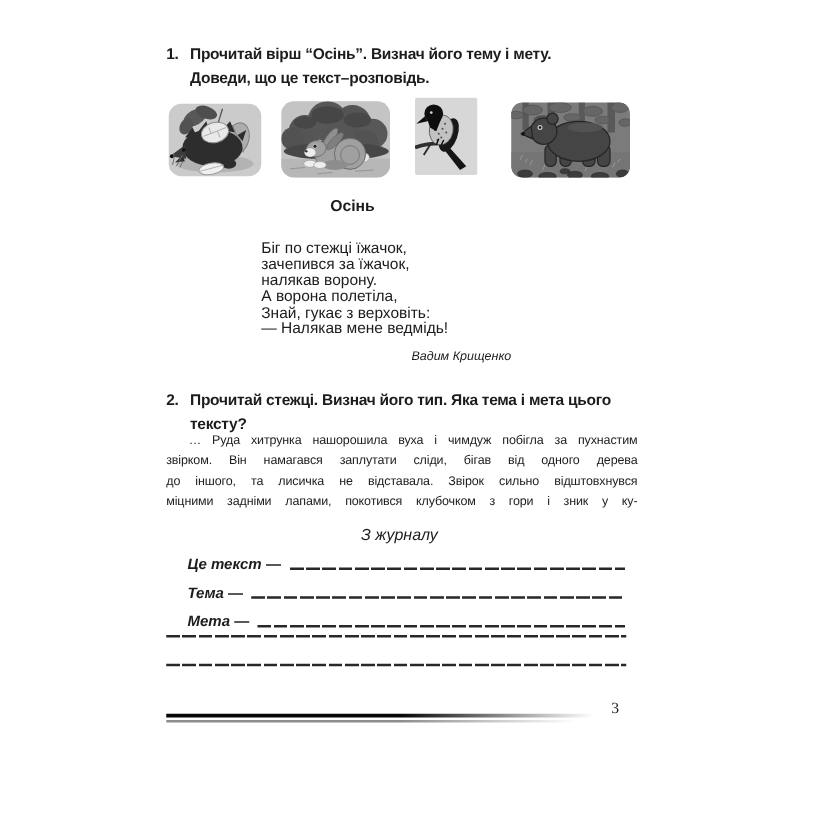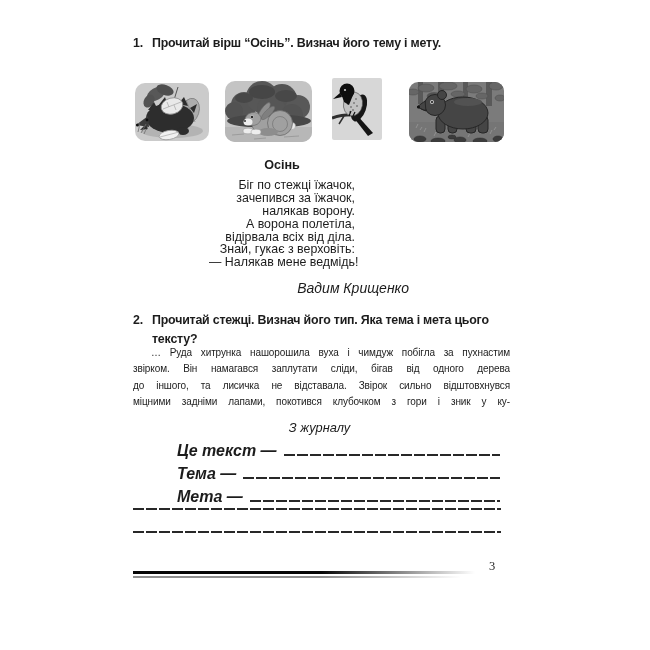--- a/index.html
+++ b/index.html
@@ -13,39 +13,39 @@
   .task{display:flex;font-weight:bold;font-size:12.4px;line-height:19px;
         letter-spacing:-0.2px;white-space:nowrap;}
   .task .num{flex:none;width:19px;}
 
   
   .fig{position:absolute;}
   .fig svg{display:block;width:100%;height:100%;}
 
   
   .poem{left:209px;top:159px;width:146px;font-size:12.4px;line-height:12.9px;}
-  .poem-title{font-weight:bold;font-size:12.6px;text-align:center;margin-bottom:7px;}
-  .poem-line{white-space:nowrap;text-align:right;}
+  .poem-title{font-weight:bold;font-size:12.6px;text-align:center;margin-bottom:20px;}
+  .poem-line{white-space:nowrap;}
   .poem-author{left:209px;top:280px;width:200px;text-align:right;
-               font-style:italic;font-size:14px;}
+               font-style:italic;font-size:10px;}
 
   
   .passage{left:133px;top:345px;width:377px;font-size:10px;line-height:16.4px;
            letter-spacing:-0.1px;}
   .p-line{white-space:nowrap;text-align:justify;text-align-last:justify;overflow:visible;}
   .p-line.first{text-indent:18px;}
   .p-line.last{text-align-last:left;}
   .source{left:133px;top:420px;width:373px;text-align:center;font-style:italic;
           font-size:12.8px;}
 
   
   .answers{left:150px;top:436px;width:350px;}
   .answer-row{display:flex;align-items:flex-end;height:23px;}
-  .answer-label{font-weight:bold;font-style:italic;font-size:16px;line-height:16px;
-                white-space:nowrap;margin-left:27px;}
+  .answer-label{font-weight:bold;font-style:italic;font-size:12px;line-height:16px;
+                white-space:nowrap;}
   .fill-line{flex:1;height:1.8px;margin-left:7px;margin-bottom:3px;
     background:repeating-linear-gradient(90deg,#282828 0 11px,rgba(0,0,0,0) 11px 13px);}
   .blank-line{height:1.8px;
     background:repeating-linear-gradient(90deg,#282828 0 11px,rgba(0,0,0,0) 11px 13px);}
 
   
   .rule-black{left:133px;top:571px;width:342px;height:3.4px;
     background:linear-gradient(90deg,#060606 0%,#060606 55%,#b5b5b5 86%,rgba(255,255,255,0) 100%);}
   .rule-gray{left:133px;top:576px;width:342px;height:1.8px;
     background:linear-gradient(90deg,#8e8e8e 0%,#8e8e8e 55%,rgba(255,255,255,0) 96%);}
@@ -53,20 +53,21 @@
 </style>
 </head>
 <body>
 
 <div class="abs" style="left:0;top:0;width:650px;height:650px;">
 
   <div class="task abs" style="left:133px;top:34px;">
     <span class="num">1.</span>
     <span>
       <div>Прочитай вірш “Осінь”. Визнач його тему і мету.</div>
+      <div>Доведи, що це текст–розповідь.</div>
     </span>
   </div>
 
   <div class="fig" style="left:134px;top:80px;width:76px;height:65px;">
     <svg viewBox="0 0 76 65">
       <rect x="1" y="3" width="74" height="58" rx="10" fill="#cbcbcb"></rect>
       <ellipse cx="38" cy="51" rx="31" ry="7" fill="#b3b3b3"></ellipse>
       <ellipse cx="22" cy="14" rx="10" ry="6" fill="#585858" transform="rotate(-30 22 14)"></ellipse>
       <ellipse cx="31" cy="10" rx="9" ry="5" fill="#4e4e4e" transform="rotate(20 31 10)"></ellipse>
       <ellipse cx="15" cy="21" rx="7" ry="5" fill="#525252" transform="rotate(-60 15 21)"></ellipse>
@@ -208,21 +209,20 @@
       </g>
     </svg>
   </div>
 
   <div class="poem abs">
     <div class="poem-title">Осінь</div>
     <div class="poem-line">Біг по стежці їжачок,</div>
     <div class="poem-line">зачепився за їжачок,</div>
     <div class="poem-line">налякав ворону.</div>
     <div class="poem-line">А ворона полетіла,</div>
-    <div class="poem-line">відірвала всіх від діла.</div>
     <div class="poem-line">Знай, гукає з верховіть:</div>
     <div class="poem-line">— Налякав мене ведмідь!</div>
   </div>
   <div class="poem-author abs">Вадим Крищенко</div>
 
   <div class="task abs" style="left:133px;top:311px;">
     <span class="num">2.</span>
     <span>
       <div>Прочитай стежці. Визнач його тип. Яка тема і мета цього</div>
       <div>тексту?</div>

